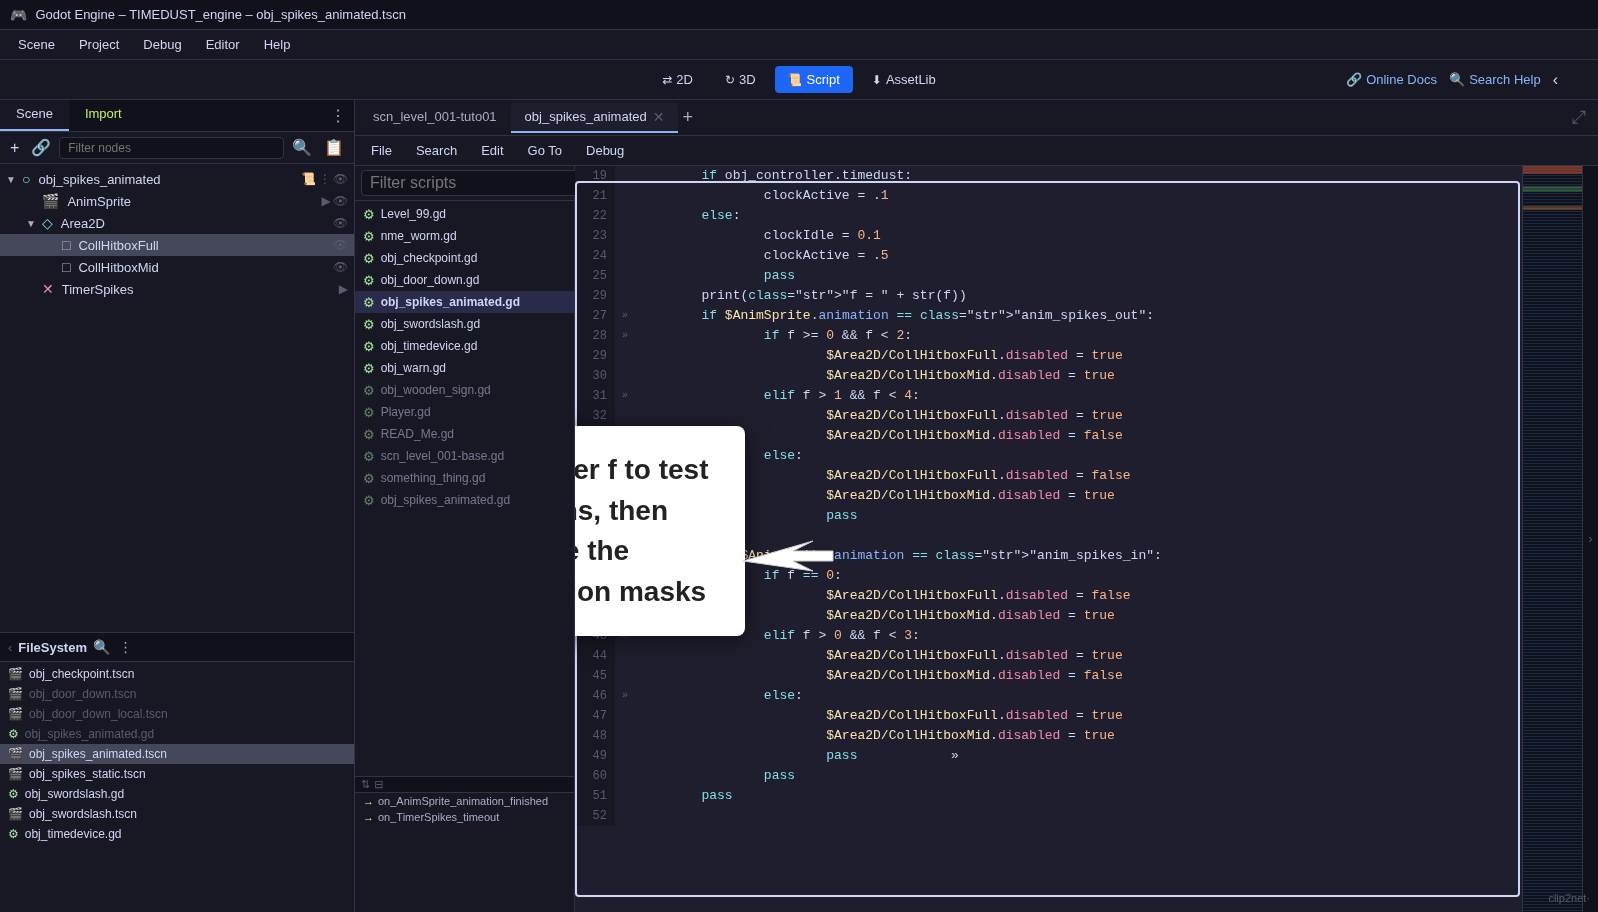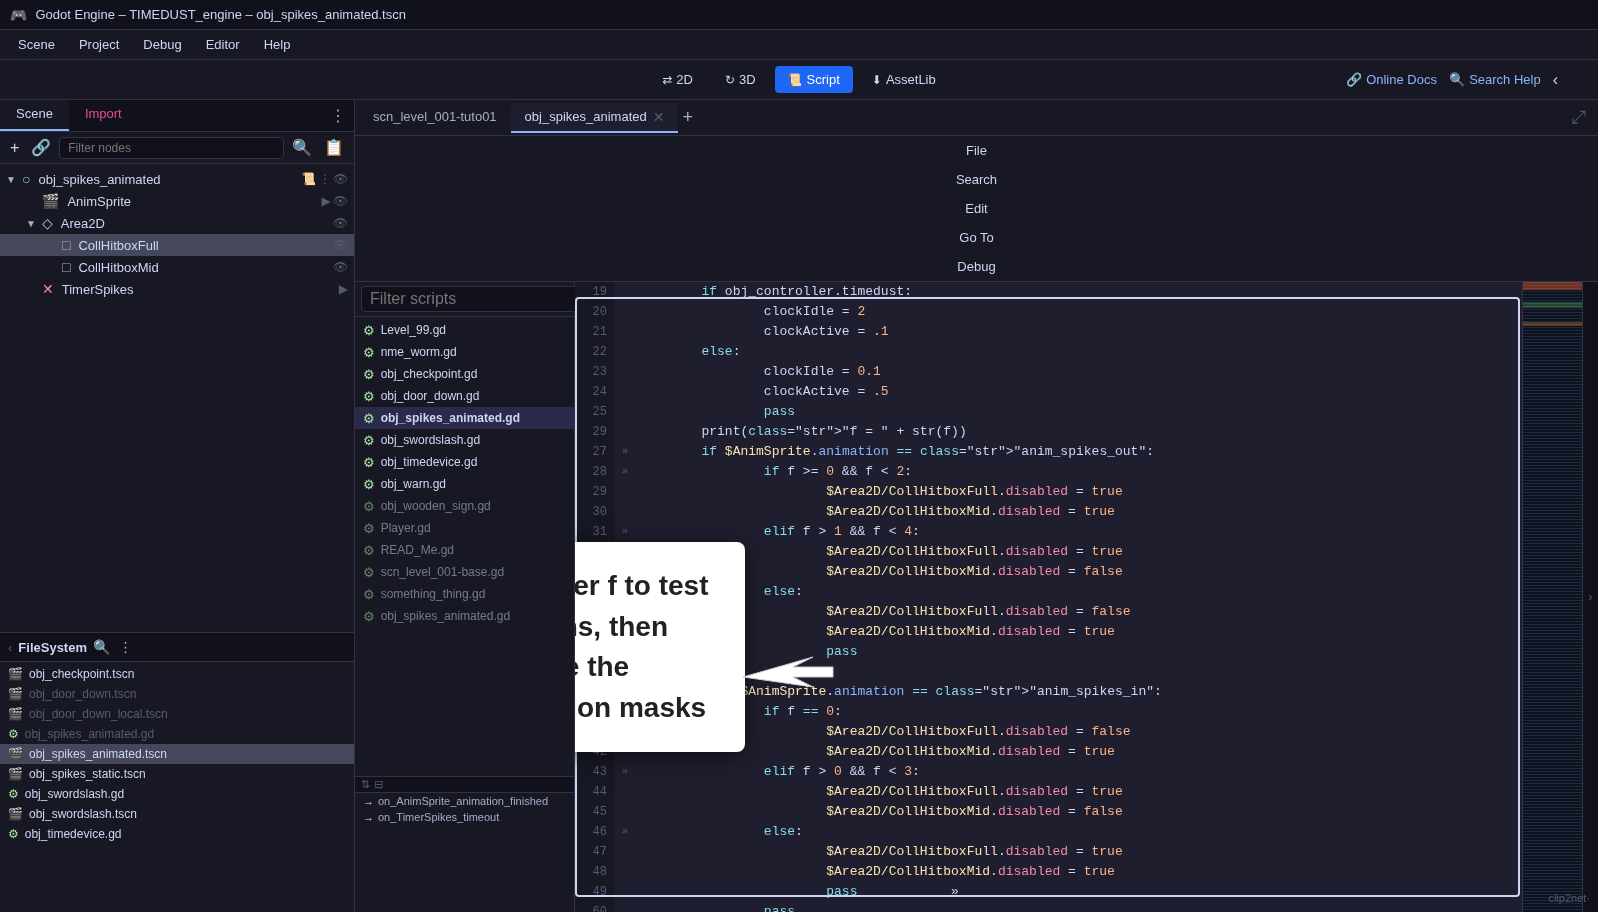--- a/index.html
+++ b/index.html
@@ -112,21 +112,21 @@
     .panel-tabs {
       display: flex;
       background: #11111b;
       border-bottom: 1px solid #313244;
       height: 32px;
     }
     .panel-tab {
       padding: 6px 16px;
       cursor: pointer;
       font-size: 13px;
-      color: #ec4899;
+      color: #bef264;
       border-bottom: 2px solid transparent;
     }
     .panel-tab.active {
       color: #cdd6f4;
       border-bottom: 2px solid #89b4fa;
       background: #181825;
     }
     .panel-tab-actions {
       margin-left: auto;
       display: flex;
@@ -265,21 +265,20 @@
     .tab-add { color: #a6adc8; cursor: pointer; font-size: 18px; padding: 0 4px; }
 
     
     .script-toolbar {
       display: flex;
       align-items: center;
       padding: 4px 8px;
       background: #181825;
       border-bottom: 1px solid #313244;
       gap: 8px;
-      flex-direction: column;
     }
     .script-menu-item {
       color: #cdd6f4;
       cursor: pointer;
       font-size: 13px;
       padding: 3px 8px;
       border-radius: 4px;
     }
 
     
@@ -758,25 +757,20 @@
 
         <div class="code-highlight-box"></div>
 
         <div class="code-view" id="code-view">
         <div class="code-line">
               <div class="line-num">19</div>
               <div class="line-fold"></div>
               <div class="line-content">	<span class="kw2">if</span> obj_controller.timedust:</div>
             </div>
             <div class="code-line">
-              <div class="line-num">20</div>
-              <div class="line-fold"></div>
-              <div class="line-content">		clockIdle = <span class="num">2</span></div>
-            </div>
-            <div class="code-line">
               <div class="line-num">21</div>
               <div class="line-fold"></div>
               <div class="line-content">		clockActive = .<span class="num">1</span></div>
             </div>
             <div class="code-line">
               <div class="line-num">22</div>
               <div class="line-fold"></div>
               <div class="line-content">	<span class="kw2">else</span>:</div>
             </div>
             <div class="code-line">

